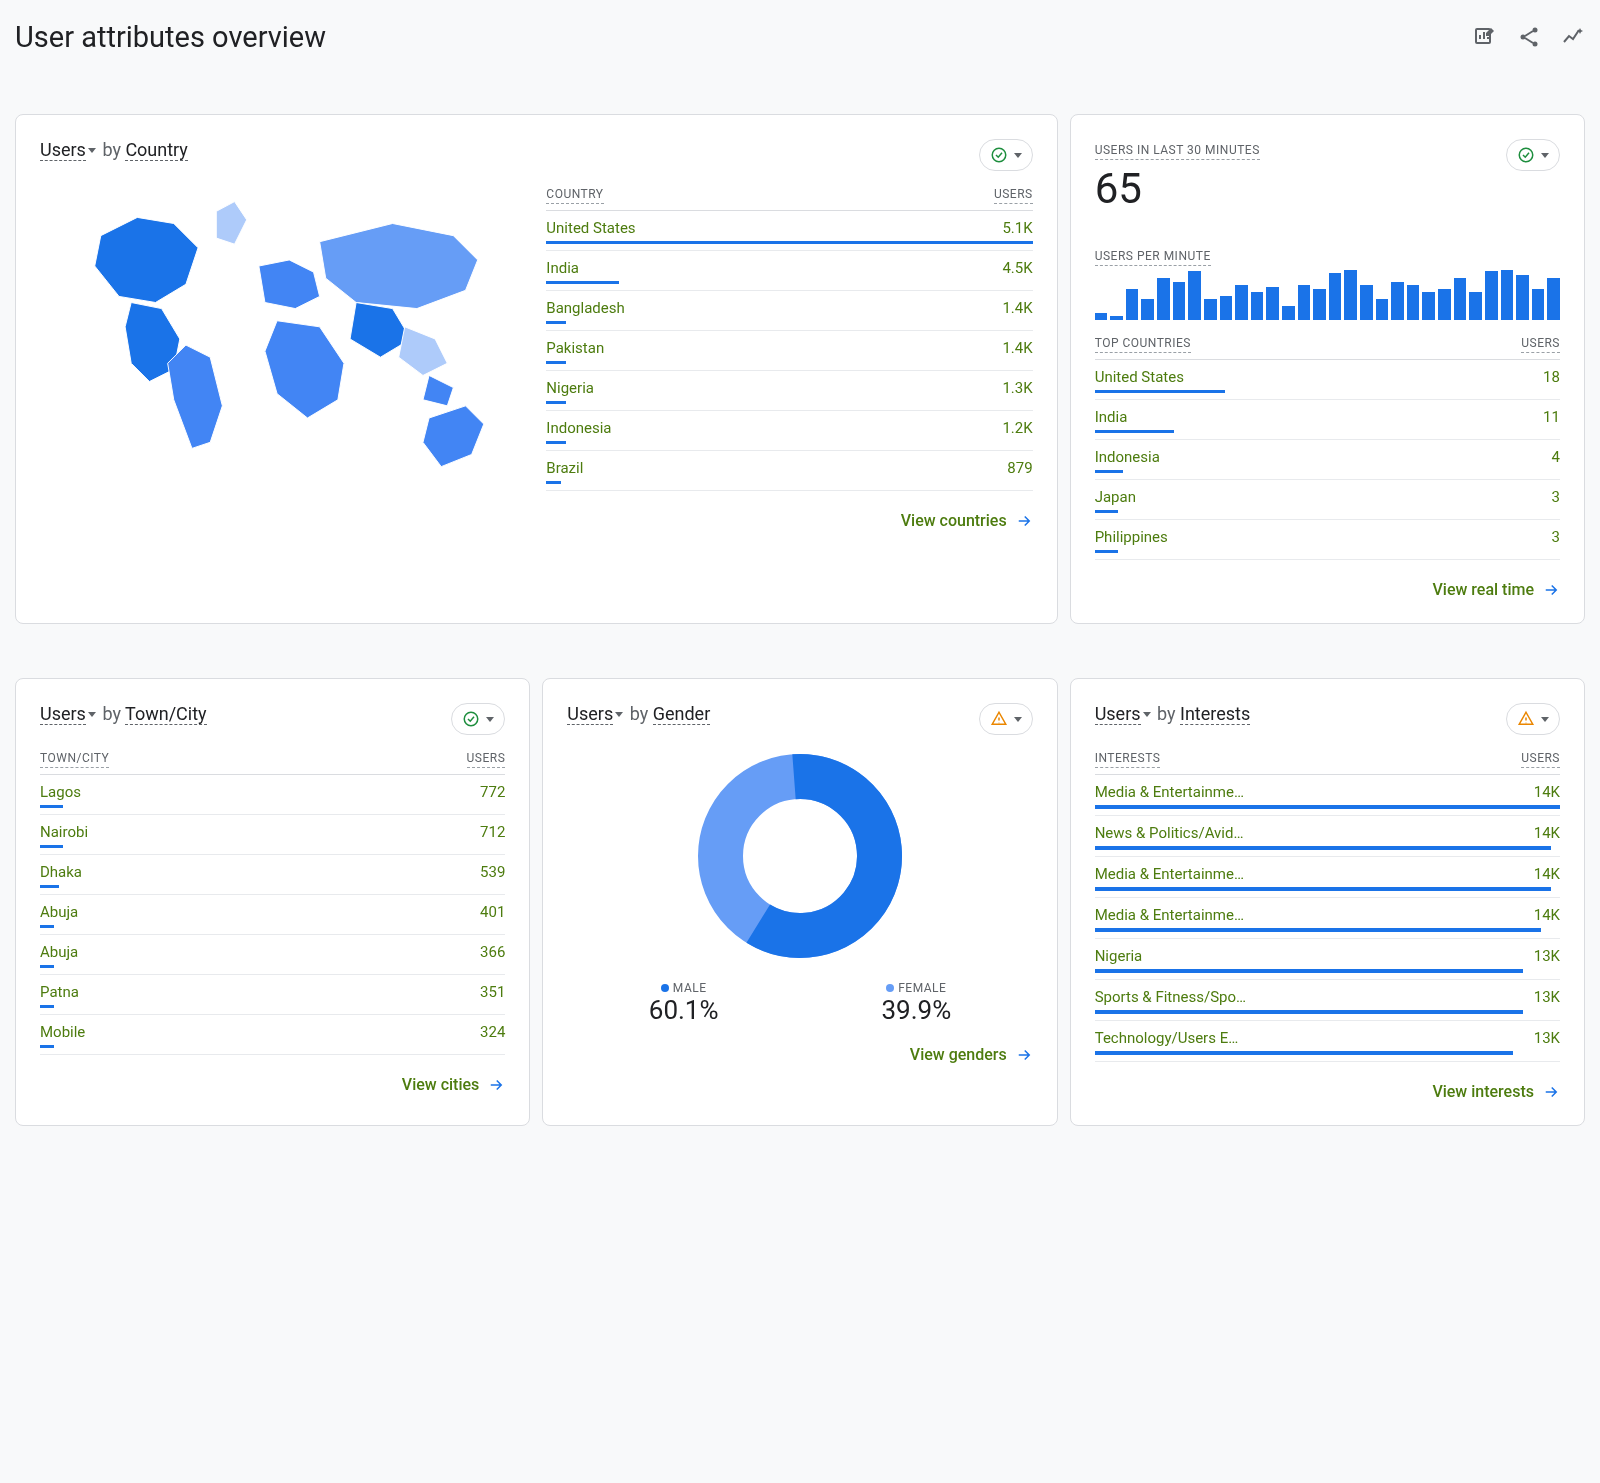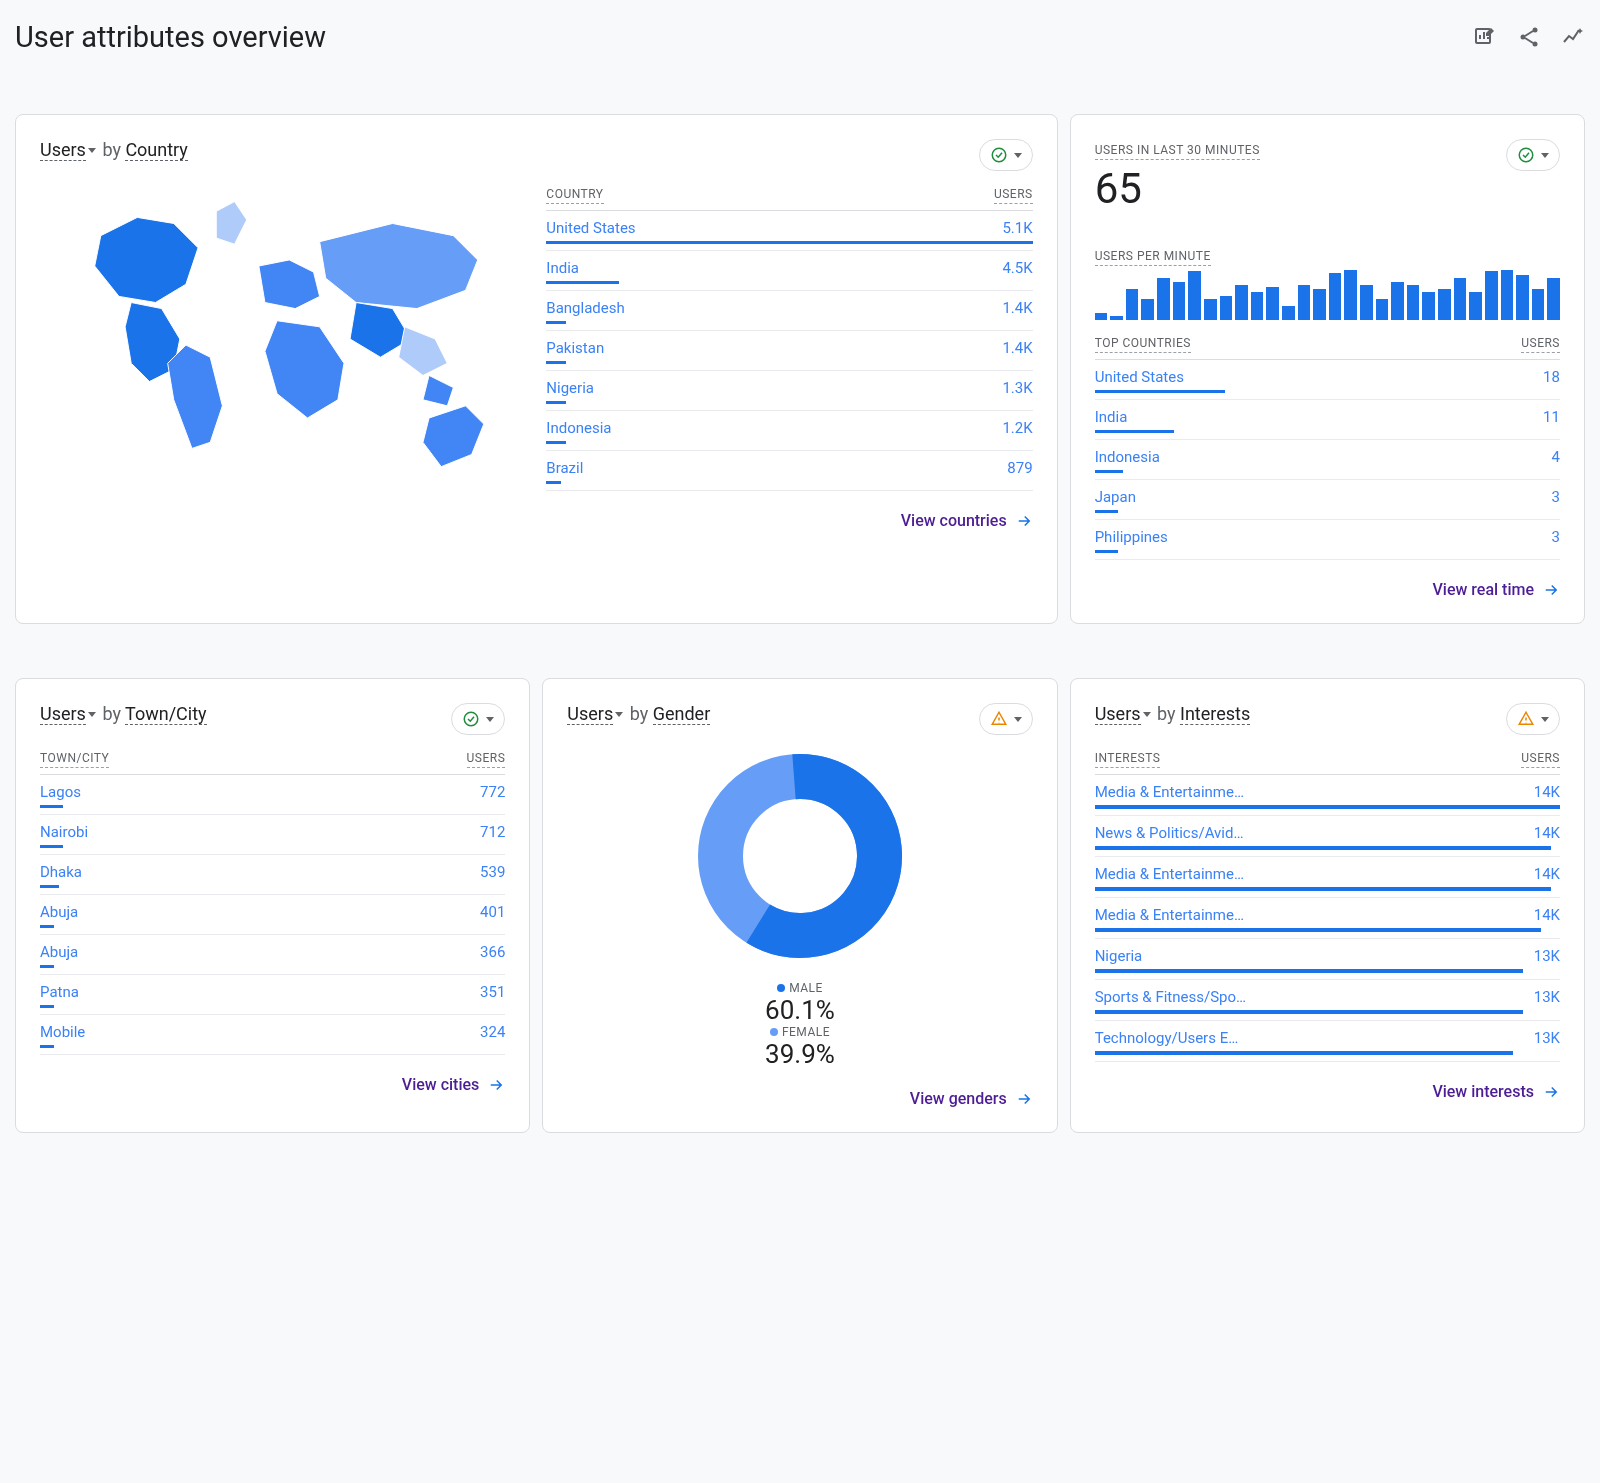--- a/index.html
+++ b/index.html
@@ -26,34 +26,34 @@
 .status-pill .chev { border-left:4px solid transparent; border-right:4px solid transparent; border-top:5px solid #5f6368; }
 
 .two-col { display: flex; gap: 20px; }
 .map-holder { flex: 1; display:flex; align-items:center; justify-content:center; }
 .map-holder svg { width: 100%; height: auto; }
 
 .table { flex: 1; }
 .table-head { display: flex; justify-content: space-between; text-transform: uppercase; color: #5f6368; font-size: 12px; letter-spacing: 0.5px; padding-bottom: 6px; border-bottom: 1px solid #dadce0; }
 .table-head span { border-bottom: 1px dashed #9aa0a6; padding-bottom:2px; }
 .row { border-bottom: 1px solid #e8eaed; padding: 8px 0 6px; }
-.row-top { display: flex; justify-content: space-between; font-size: 15px; color: #3b82f6; }
+.row-top { display: flex; justify-content: space-between; font-size: 15px; color: #4d7c0f; }
 .row-bar { height: 3px; background: #1a73e8; margin-top: 4px; }
 
 .card-footer { display: flex; justify-content: flex-end; margin-top: 20px; }
-.link-btn { color: #4c1d95; font-size: 16px; font-weight: 500; display: flex; align-items: center; gap: 8px; cursor: pointer; }
+.link-btn { color: #4d7c0f; font-size: 16px; font-weight: 500; display: flex; align-items: center; gap: 8px; cursor: pointer; }
 .link-btn svg { width: 18px; height: 18px; }
 
 .realtime-label { text-transform: uppercase; color: #5f6368; font-size: 12px; letter-spacing: 0.5px; margin-bottom: 4px; border-bottom: 1px dashed #9aa0a6; display: inline-block; padding-bottom:2px;}
 .big-num { font-size: 42px; font-weight: 400; margin-bottom: 16px; }
 .spark { display: flex; align-items: flex-end; height: 50px; gap: 3px; margin-bottom: 16px; }
 .spark div { flex: 1; background: #1a73e8; }
 
 .donut { display:flex; justify-content:center; margin: 10px 0 20px;}
-.legend { display: flex; justify-content: space-around; flex-direction: column; }
+.legend { display: flex; justify-content: space-around; }
 .legend-item { text-align:center; }
 .legend-label { color:#5f6368; font-size:12px; letter-spacing:0.5px; text-transform: uppercase;}
 .legend-dot { display:inline-block; width:8px; height:8px; border-radius:50%; margin-right:4px;}
 .legend-val { font-size:26px; }
 
 .interests .row-bar { height:4px; }
 </style>
 </head>
 <body>
 

